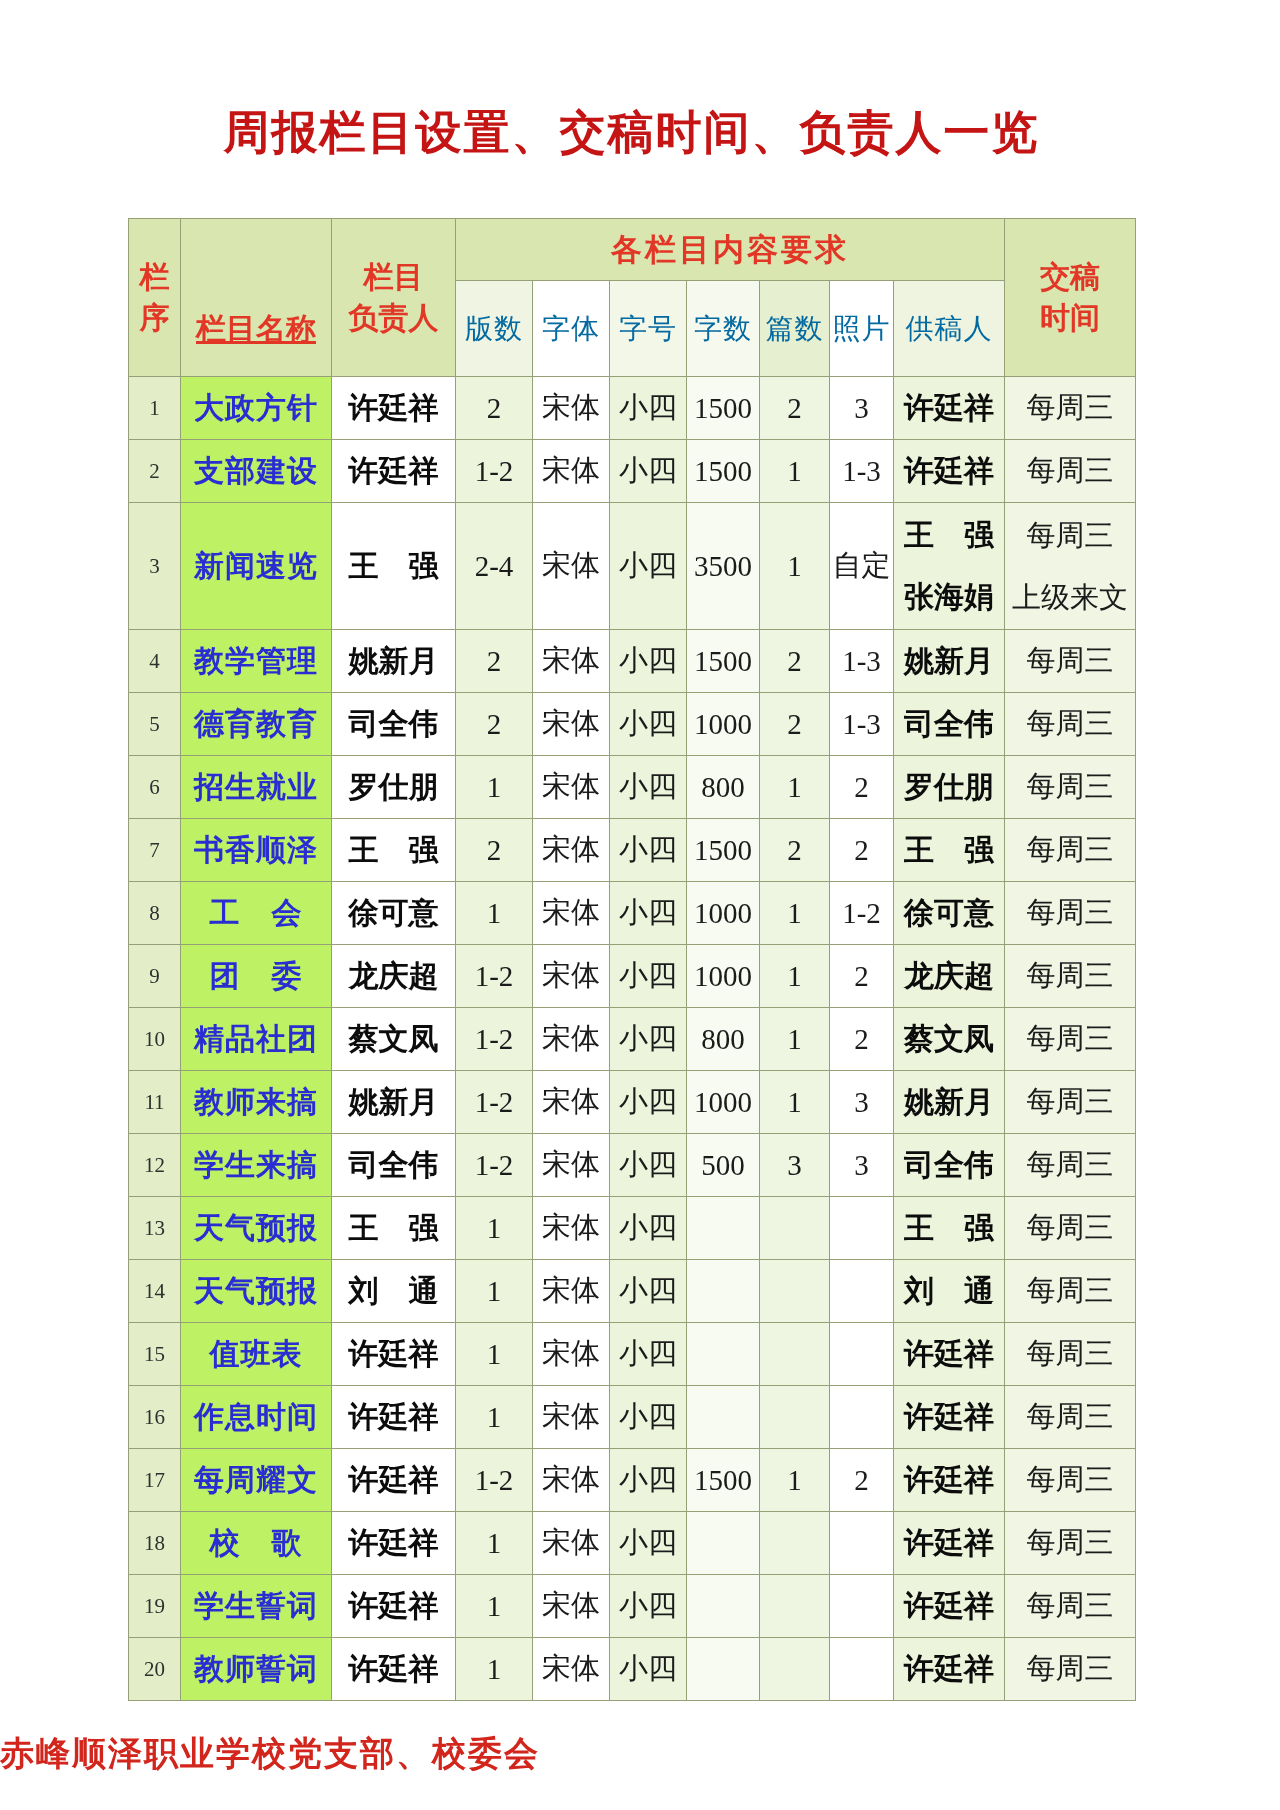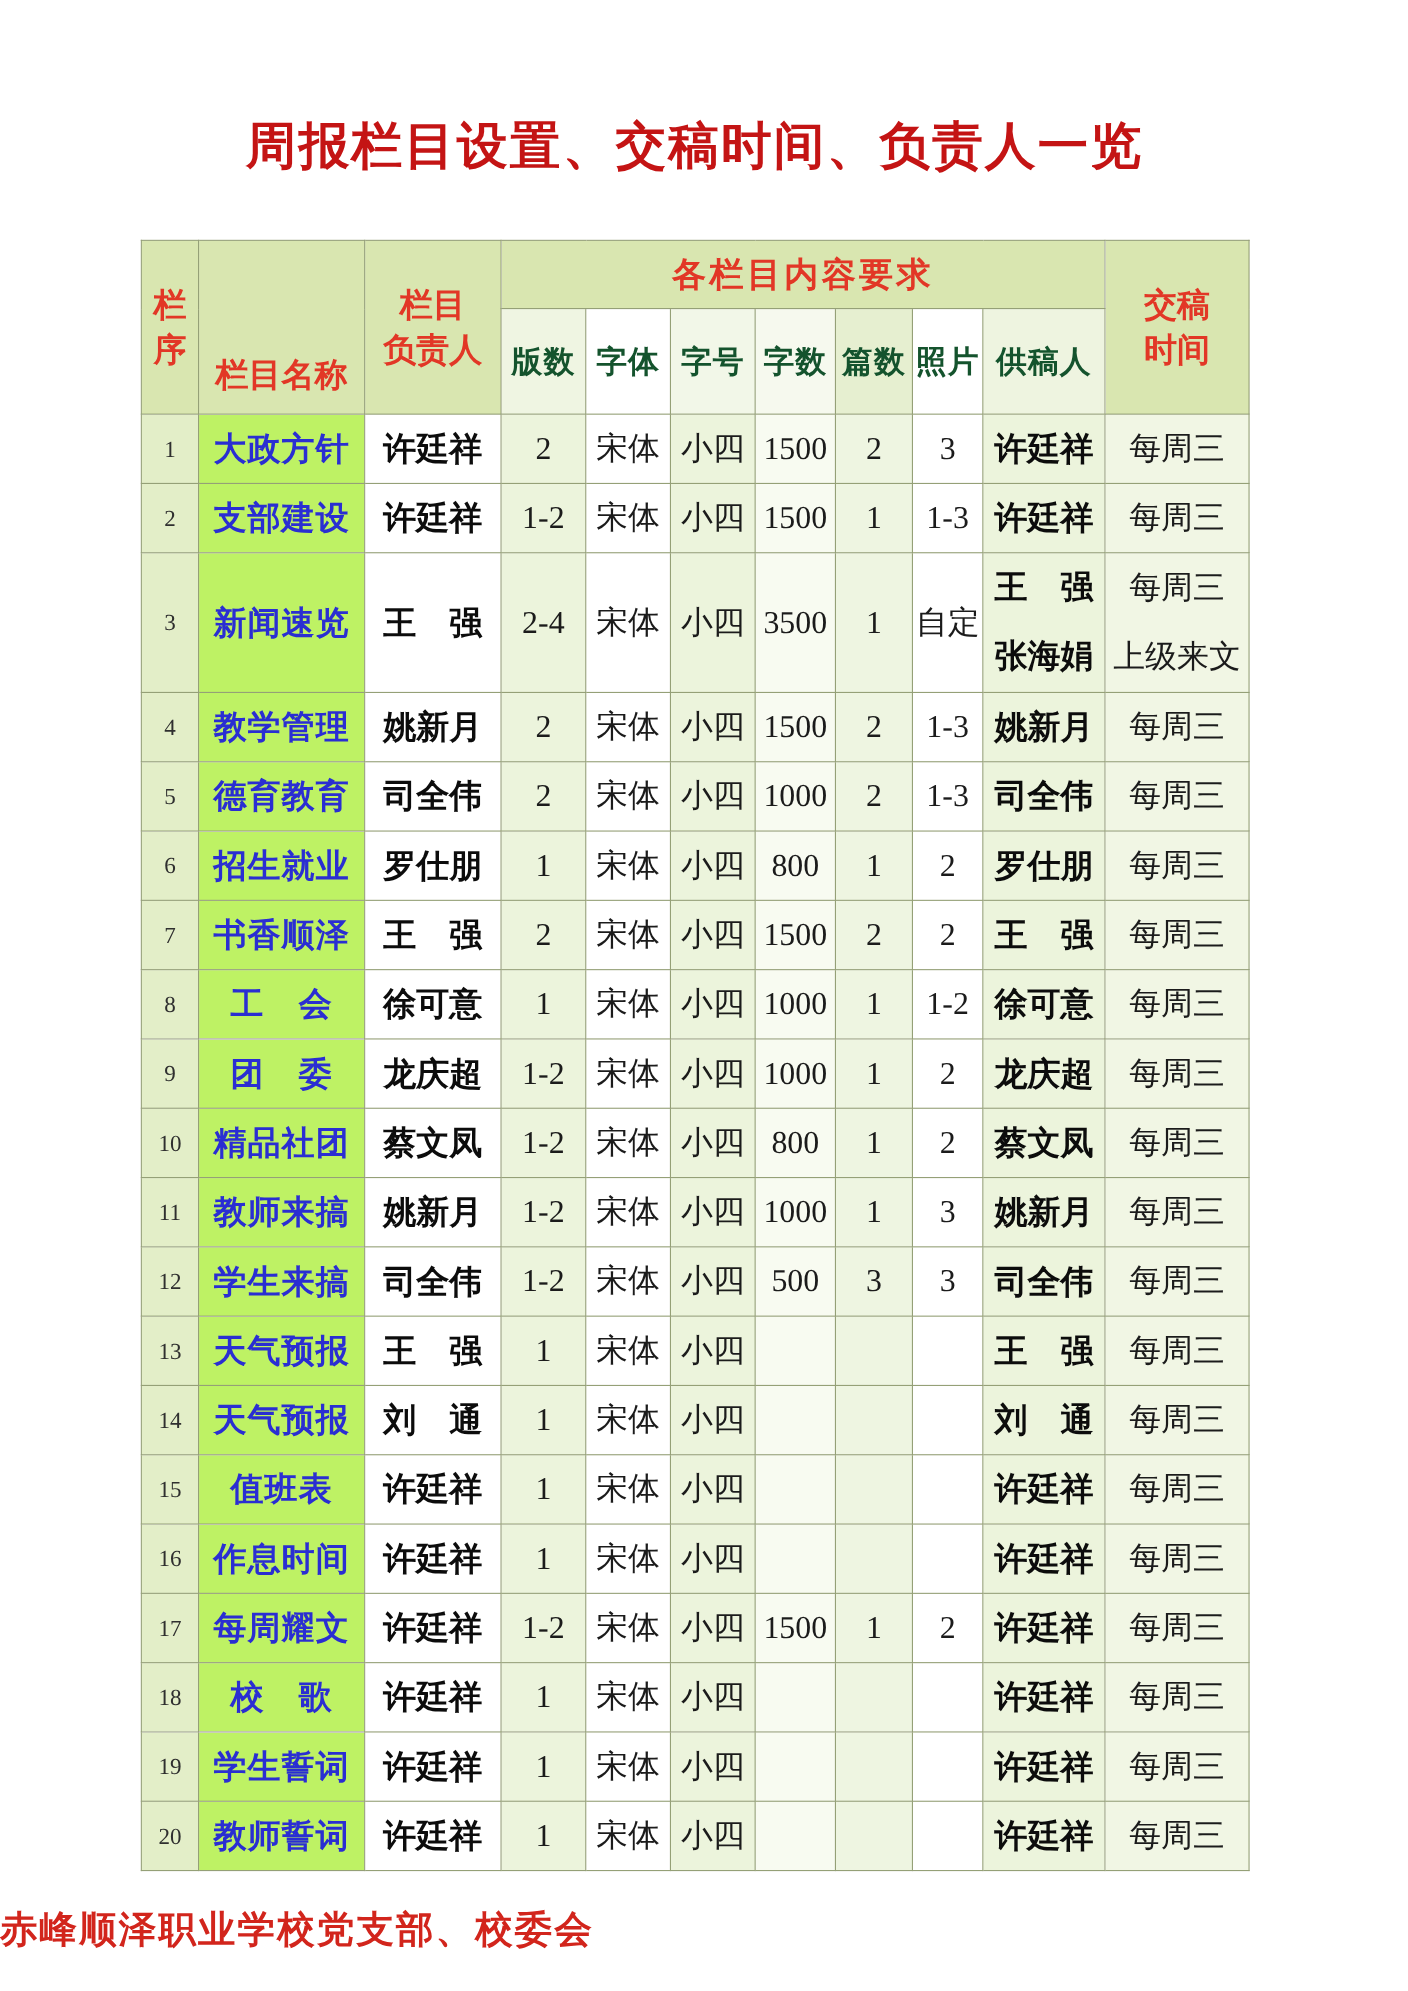--- a/index.html
+++ b/index.html
@@ -14,22 +14,22 @@
   thead tr.h1{height:62px;}
   thead tr.h2{height:96px;}
   tbody tr{height:63px;}
   tbody tr.tall{height:127px;}
   
   th.hdr{background:#d9e6b0;color:#e23726;font-weight:700;font-size:30px;}
   th.group{font-size:31px;letter-spacing:3px;}
   th.span2{vertical-align:middle;}
   .vstack{display:flex;flex-direction:column;justify-content:space-around;
           align-items:center;height:100%;}
-  th.name-hdr{vertical-align:bottom;padding-bottom:14px;}
-  .h2 th{color:#14532d;font-weight:700;font-size:28px;letter-spacing:1px;}
+  th.name-hdr{vertical-align:bottom;padding-bottom:26px;text-decoration:underline;}
+  .h2 th{color:#0369a1;font-weight:400;font-size:28px;letter-spacing:1px;}
   .h2 th.s-pages{background:#eff5e2;}
   .h2 th.s-font{background:#ffffff;}
   .h2 th.s-size{background:#f2f7e8;}
   .h2 th.s-words{background:#f6f9ee;}
   .h2 th.s-articles{background:#e6efd0;}
   .h2 th.s-photos{background:#ffffff;}
   .h2 th.s-contrib{background:#eef4e0;}
   
   td.col-order{background:#e3eec8;}
   td.col-name{background:#bef264;}

